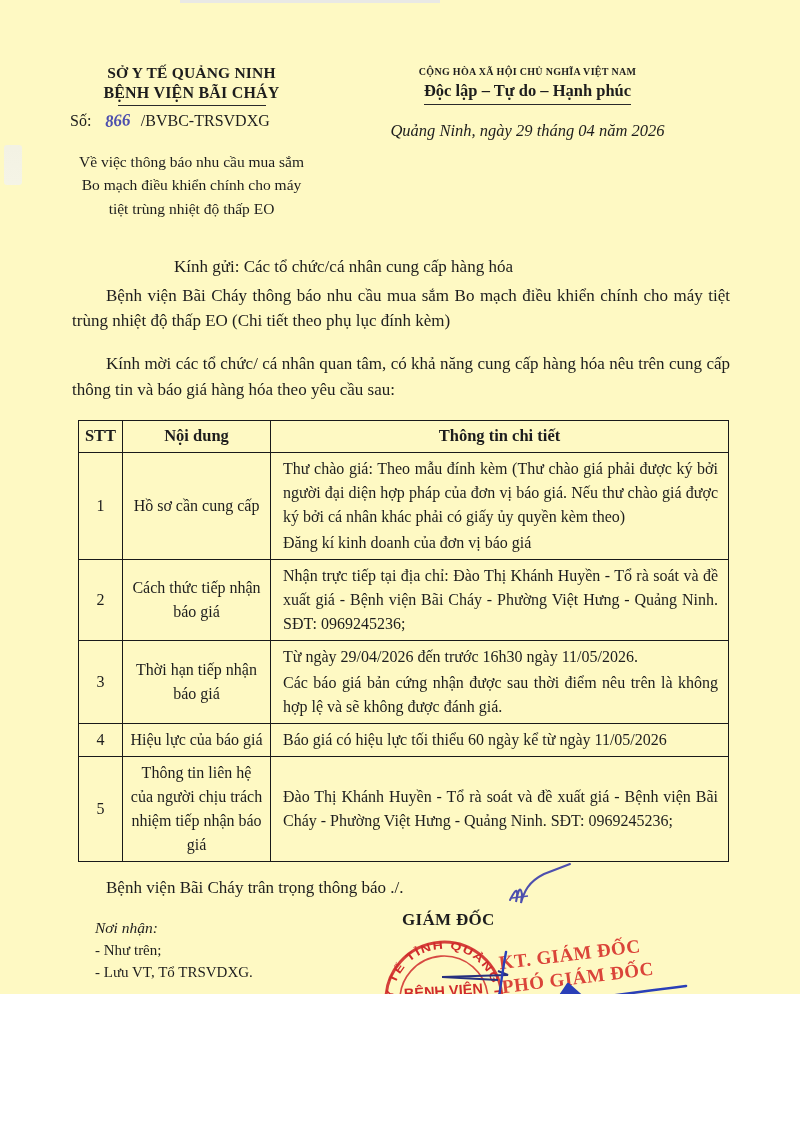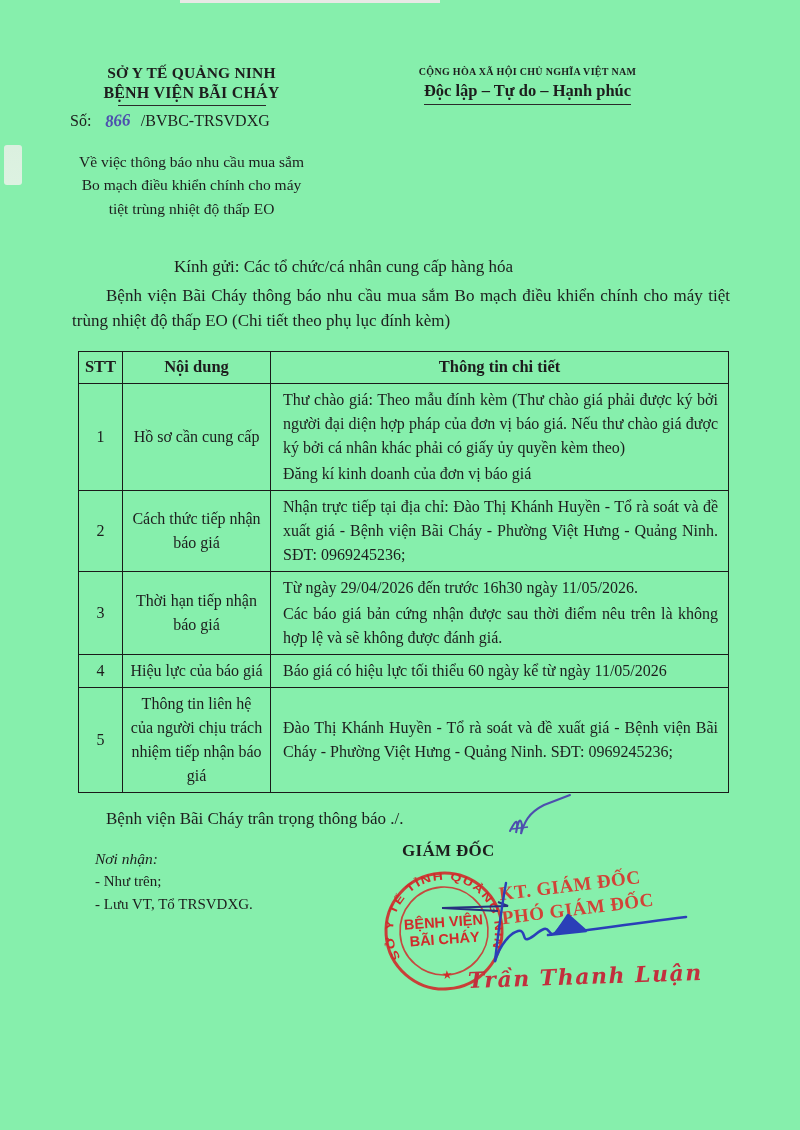--- a/index.html
+++ b/index.html
@@ -1,21 +1,21 @@
 <!DOCTYPE html>
 <html lang="vi"><head>
 <meta charset="utf-8">
 <style>
   html,body{margin:0;padding:0;}
   body{background:#ffffff;}
   .page{
     position:relative;
-    width:800px;height:1130px;
+    width:800px;height:994px;
     margin:0 auto;
-    background:#86efac;
+    background:#fef9c3;
     font-family:"Liberation Serif","DejaVu Serif",serif;
     color:#1d1d1d;
     overflow:hidden;
     box-sizing:border-box;
   }
   .scan-edge{position:absolute;top:0;left:180px;width:260px;height:3px;background:#e9e9e5;}
   .smudge{position:absolute;left:4px;top:145px;width:18px;height:40px;background:
     linear-gradient(#f0f0ec,#f3f3ef);opacity:.8;border-radius:3px;}
 
   
@@ -87,26 +87,28 @@
       <div class="doc-number">
         <span class="lbl">Số:</span>
         <span class="hand-number">866</span>
         <span>/BVBC-TRSVDXG</span>
       </div>
       <div class="subject">Về việc thông báo nhu cầu mua sắm Bo mạch điều khiển chính cho máy tiệt trùng nhiệt độ thấp EO</div>
     </div>
     <div class="hdr-right">
       <div class="national-title">CỘNG HÒA XÃ HỘI CHỦ NGHĨA VIỆT NAM</div>
       <div><span class="motto">Độc lập – Tự do – Hạnh phúc</span></div>
+      <div class="place-date">Quảng Ninh, ngày 29 tháng 04 năm 2026</div>
     </div>
   </div>
 
   <div class="body-text">
     <div class="salutation">Kính gửi: Các tổ chức/cá nhân cung cấp hàng hóa</div>
     <p class="para">Bệnh viện Bãi Cháy thông báo nhu cầu mua sắm Bo mạch điều khiển chính cho máy tiệt trùng nhiệt độ thấp EO (Chi tiết theo phụ lục đính kèm)</p>
+    <p class="para">Kính mời các tổ chức/ cá nhân quan tâm, có khả năng cung cấp hàng hóa nêu trên cung cấp thông tin và báo giá hàng hóa theo yêu cầu sau:</p>
   </div>
 
   <table class="main">
     <colgroup>
         <col style="width:44px">
         <col style="width:148px">
         <col style="width:458px">
       </colgroup>
     <thead>
       <tr>

